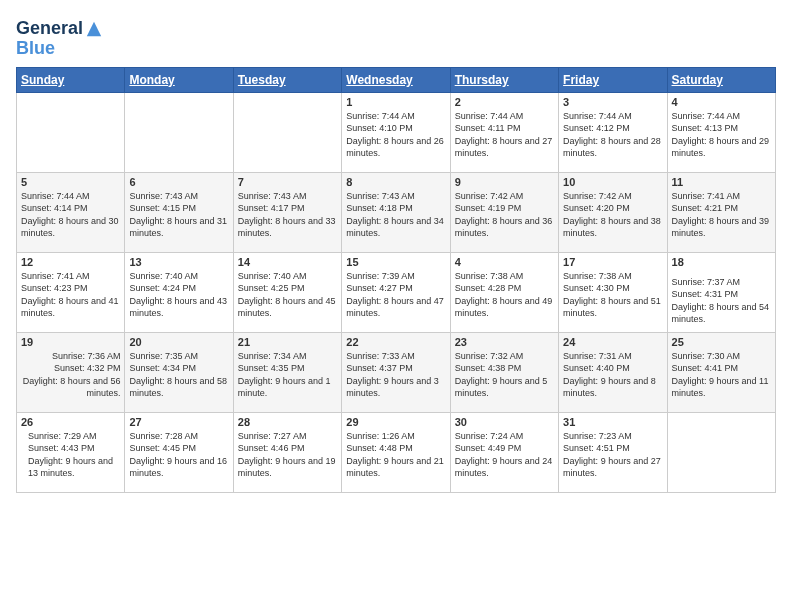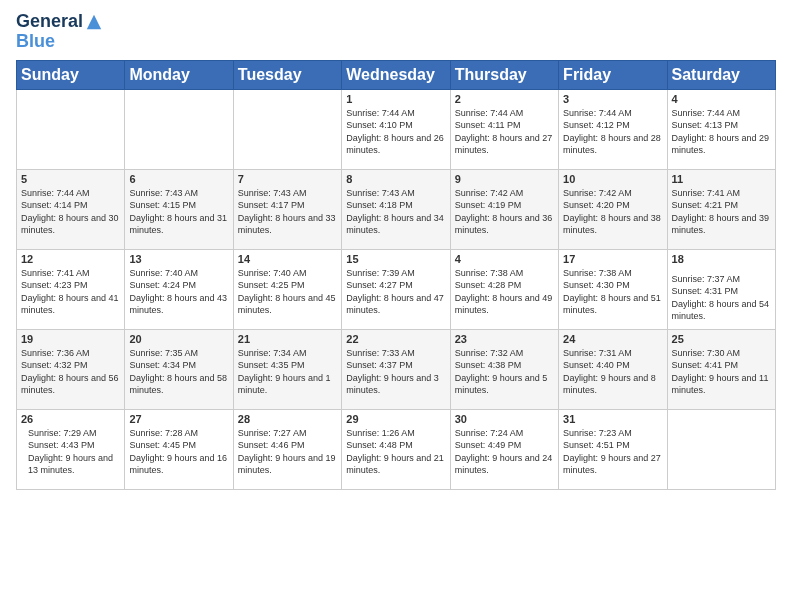--- a/index.html
+++ b/index.html
@@ -5,21 +5,21 @@
     * { box-sizing: border-box; margin: 0; padding: 0; }
     body {
       font-family: Arial, sans-serif;
       background: #fff;
       width: 792px;
       height: 612px;
       overflow: hidden;
     }
     .container {
       width: 792px;
-      padding: 12px 16px 8px 16px;
+      padding: 19px 16px 8px 16px;
     }
     .header {
       display: flex;
       justify-content: space-between;
       align-items: flex-start;
       margin-bottom: 8px;
     }
     .logo {
       display: flex;
       align-items: center;
@@ -48,25 +48,26 @@
       color: #333;
     }
     .calendar {
       width: 100%;
       border-collapse: collapse;
       border: 1px solid #ccc;
     }
     .calendar th {
       background-color: #3a6db5;
       color: #fff;
-      font-size: 16px;
+      font-size: 12px;
       font-weight: bold;
       padding: 5px 4px;
       text-align: left;
       border: 1px solid #2a5a9e;
+      text-decoration: underline;
     }
     .calendar td {
       width: calc(100% / 7);
       vertical-align: top;
       padding: 3px 4px;
       border: 1px solid #ccc;
       font-size: 9.5px;
       color: #333;
       height: 80px;
       background: #fff;
@@ -237,21 +238,21 @@
           <td>
             <div class="day-number">18</div>
             <div class="day-info" style="white-space: pre-line; margin-top: 8px;">Sunrise: 7:37 AM
 Sunset: 4:31 PM
 Daylight: 8 hours and 54 minutes.</div>
           </td>
         </tr>
         <tr>
           <td>
             <div class="day-number">19</div>
-            <div class="day-info" style="white-space: pre-line;">Sunrise: 7:36 AM
+            <div class="day-info" style="white-space: pre-line; text-align: right;">Sunrise: 7:36 AM
 Sunset: 4:32 PM
 Daylight: 8 hours and 56 minutes.</div>
           </td>
           <td>
             <div class="day-number">20</div>
             <div class="day-info" style="white-space: pre-line;">Sunrise: 7:35 AM
 Sunset: 4:34 PM
 Daylight: 8 hours and 58 minutes.</div>
           </td>
           <td>

